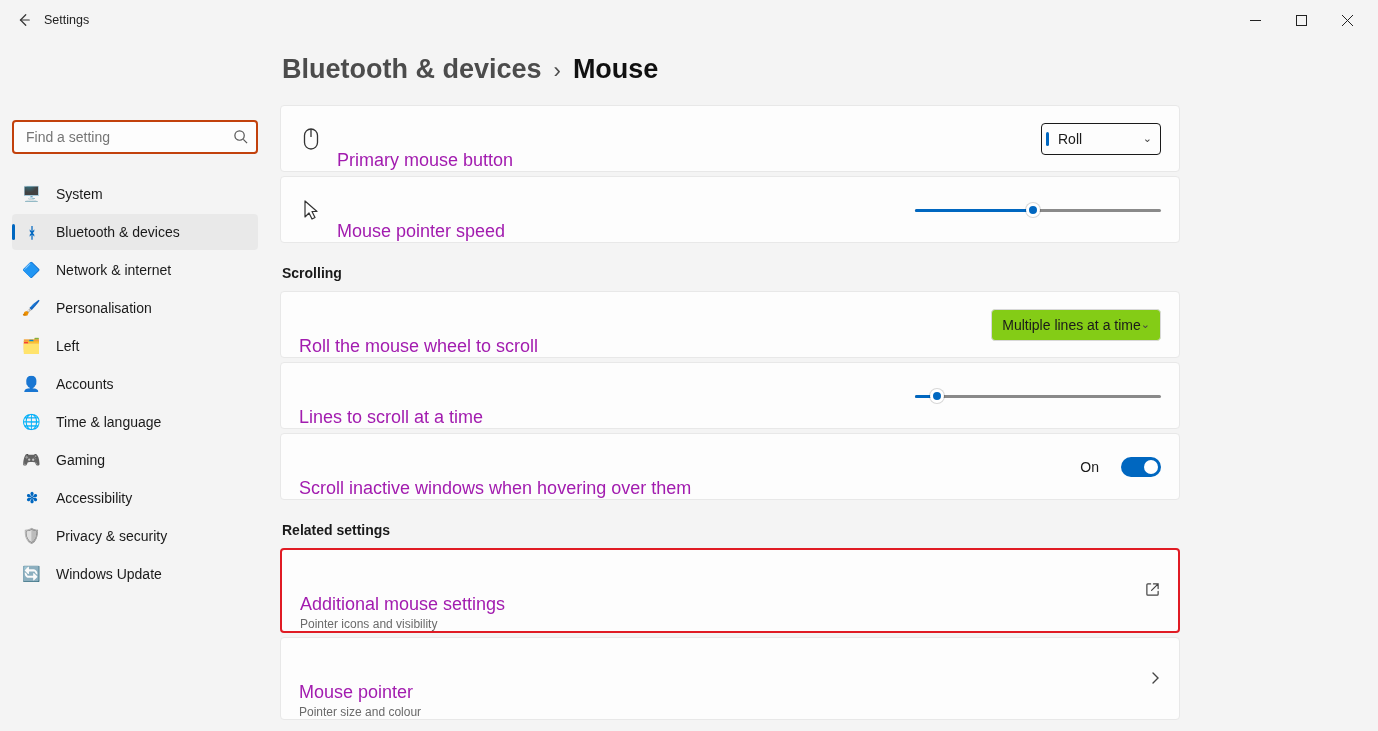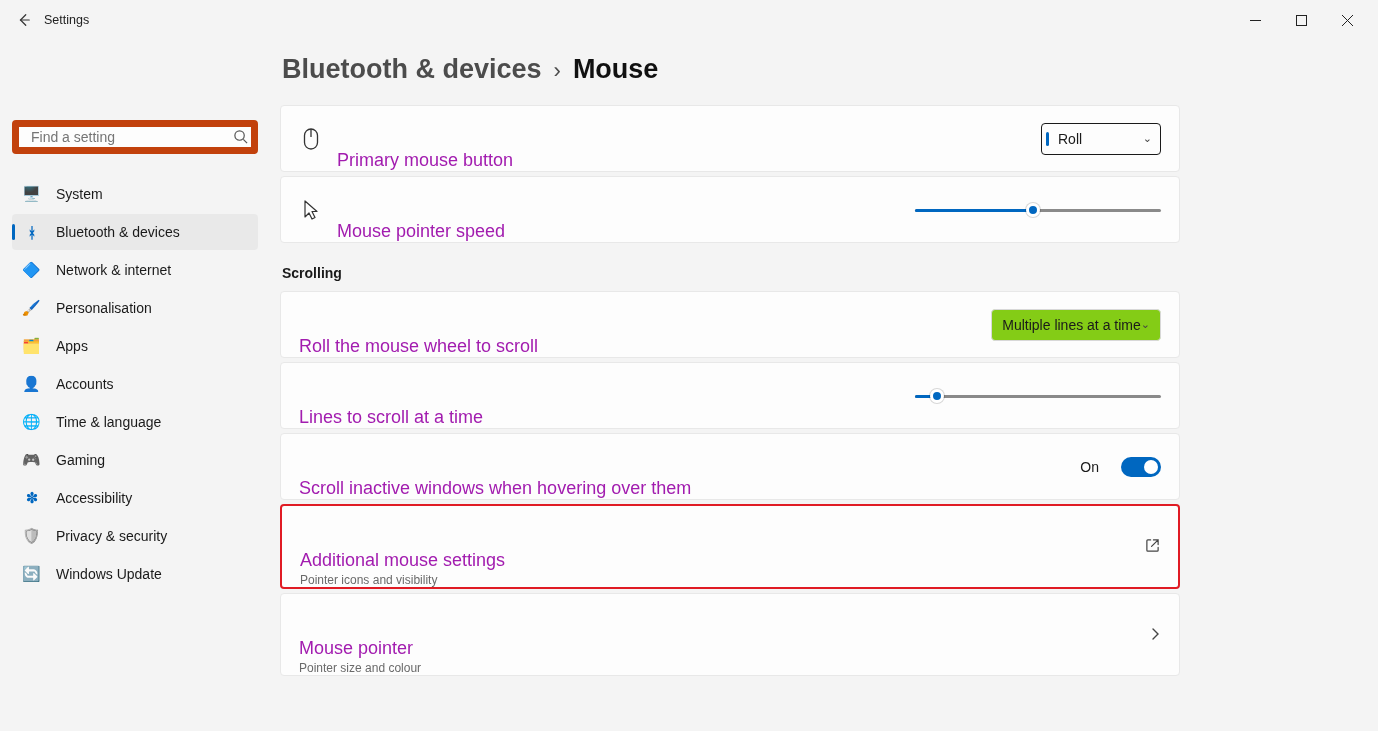--- a/index.html
+++ b/index.html
@@ -12,21 +12,21 @@
 .titlebar .wincontrols { margin-left: auto; display: flex; }
 .titlebar .winbtn { width: 46px; height: 32px; display:flex; align-items:center; justify-content:center; }
 
 
 .app { display: flex; height: calc(731px - 40px); }
 .sidebar { width: 270px; padding: 0 12px; }
 .content { flex: 1; padding: 0 24px 0 10px; overflow-y: auto; }
 
 
 .search { position: relative; margin: 80px 0 22px 0; }
-.search input { width: 100%; height: 34px; border: 7px solid #c2410c; border-radius: 4px; background: #fdfdfd; padding: 0 34px 0 12px; font-size: 14px; color: #555; }
+.search input { width: 100%; height: 34px; border: 2px solid #c2410c; border-radius: 4px; background: #fdfdfd; padding: 0 34px 0 12px; font-size: 14px; color: #555; }
 .search .icon { position: absolute; right: 10px; top: 9px; color:#555; }
 
 
 .nav { display: flex; flex-direction: column; gap: 2px; }
 .nav-item { display:flex; align-items:center; height: 36px; border-radius: 4px; padding: 0 10px; cursor: pointer; position: relative; }
 .nav-item .ico { width: 20px; height: 20px; margin-right: 14px; display:flex; align-items:center; justify-content:center; font-size:15px; }
 .nav-item .label { font-size: 14px; color: #1a1a1a; }
 .nav-item.active { background: #e9e9e9; }
 .nav-item.active::before { content:""; position:absolute; left:0; top:10px; bottom:10px; width:3px; background:#0067c0; border-radius:2px; }
 
@@ -127,21 +127,21 @@
       <div class="nav-item">
           <span class="ico">🔷</span>
           <span class="label">Network &amp; internet</span>
         </div>
       <div class="nav-item">
           <span class="ico">🖌️</span>
           <span class="label">Personalisation</span>
         </div>
       <div class="nav-item">
           <span class="ico">🗂️</span>
-          <span class="label">Apps</span>
+          <span class="label">Left</span>
         </div>
       <div class="nav-item">
           <span class="ico">👤</span>
           <span class="label">Accounts</span>
         </div>
       <div class="nav-item">
           <span class="ico">🌐</span>
           <span class="label">Time &amp; language</span>
         </div>
       <div class="nav-item">
@@ -232,20 +232,21 @@
         <div class="right">
           <div class="toggle-wrap">
             <span class="toggle-label">On</span>
             <div class="toggle">
               <div class="knob"></div>
             </div>
           </div>
         </div>
       </div>
 
+      <div class="section-head">Related settings</div>
 
       <div class="card highlighted" style="min-height:58px">
         <div>
           <div class="ctitle">Additional mouse settings</div>
           <div class="csub">Pointer icons and visibility</div>
         </div>
         <div class="right">
           <span class="trailing">
             <svg width="15" height="15" viewBox="0 0 16 16">
                 <path d="M6 2H3a1 1 0 0 0-1 1v10a1 1 0 0 0 1 1h10a1 1 0 0 0 1-1v-3M9 2h5v5M14 2 7 9" stroke="#444" stroke-width="1.3" fill="none" stroke-linecap="round"></path>

